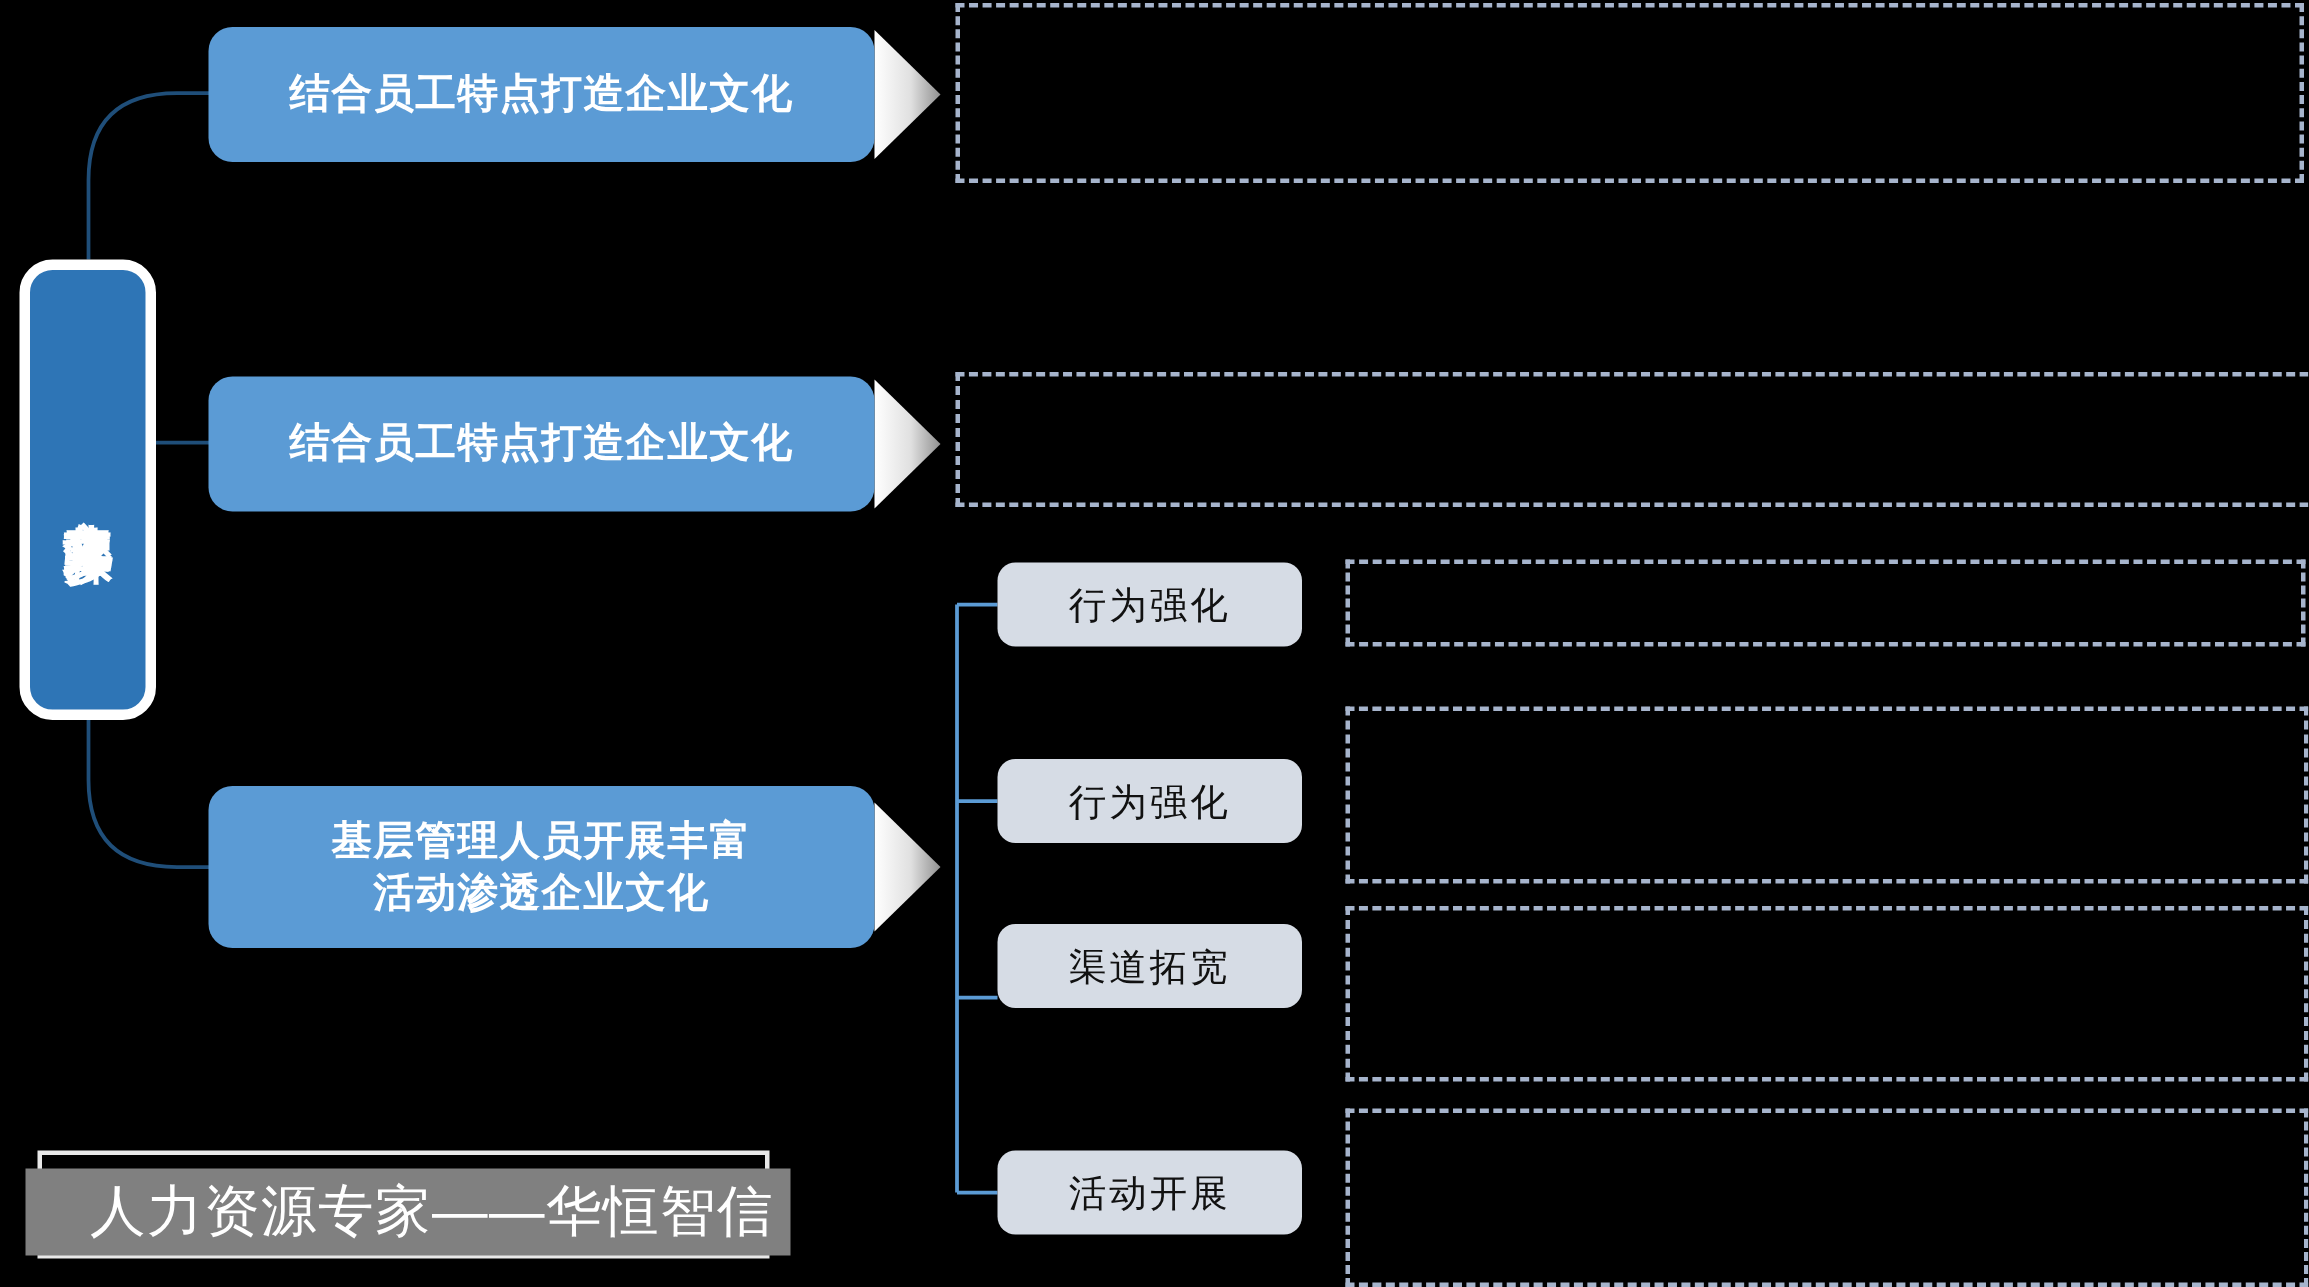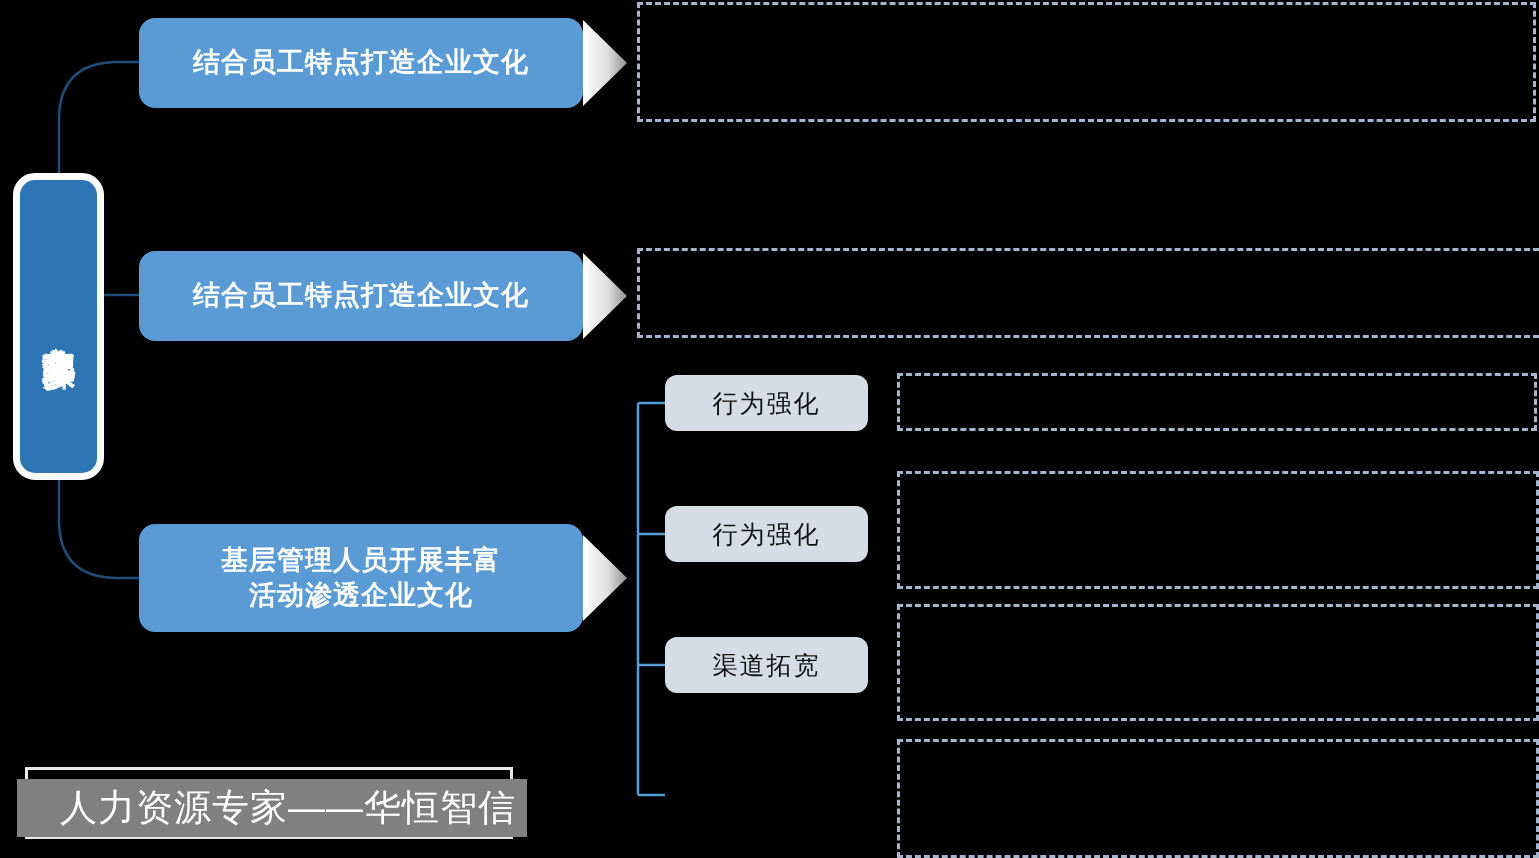--- a/index.html
+++ b/index.html
@@ -185,22 +185,25 @@
     <span class="step-box-label">基层管理人员开展丰富
 活动渗透企业文化</span>
   </div>
 
   <div class="sub-box" style="top:375px;">
     <span class="sub-box-label">行为强化</span>
   </div>
   <div class="sub-box" style="top:506px;">
     <span class="sub-box-label">行为强化</span>
   </div>
-  <div class="sub-box" style="top:637px;">
+  <div class="sub-box" style="top:616px;">
     <span class="sub-box-label">渠道拓宽</span>
+  </div>
+  <div class="sub-box" style="top:767px;">
+    <span class="sub-box-label">活动开展</span>
   </div>
 
   <div class="dashed-panel" style="left:637px; top:2px; width:899px; height:120px;">
     <span></span>
   </div>
 
   <div class="dashed-panel" style="left:637px; top:248px; width:920px; height:90px;">
     <span></span>
   </div>
 

